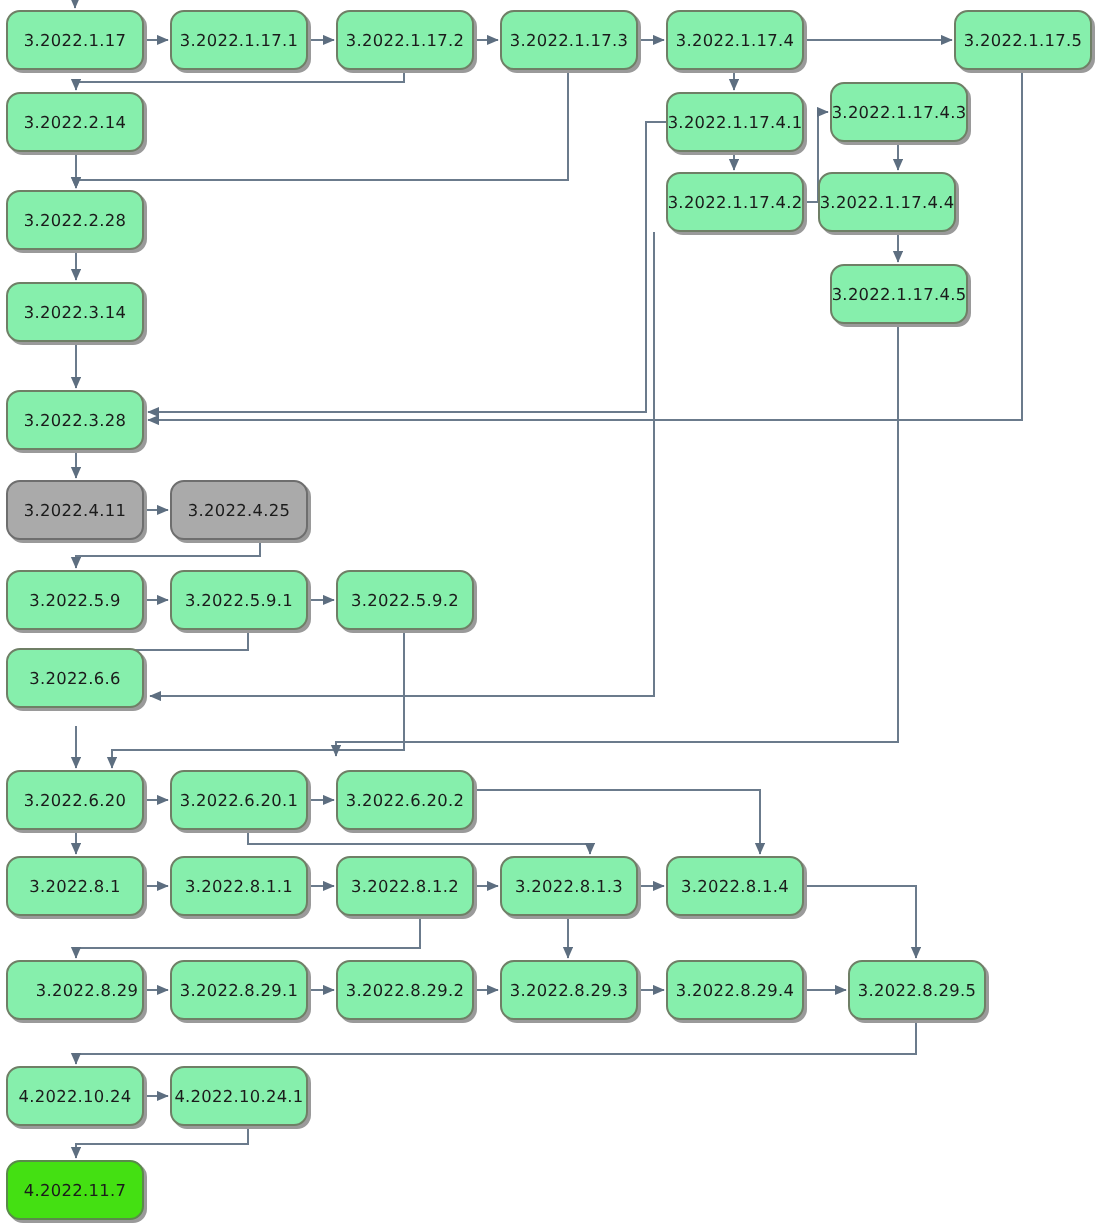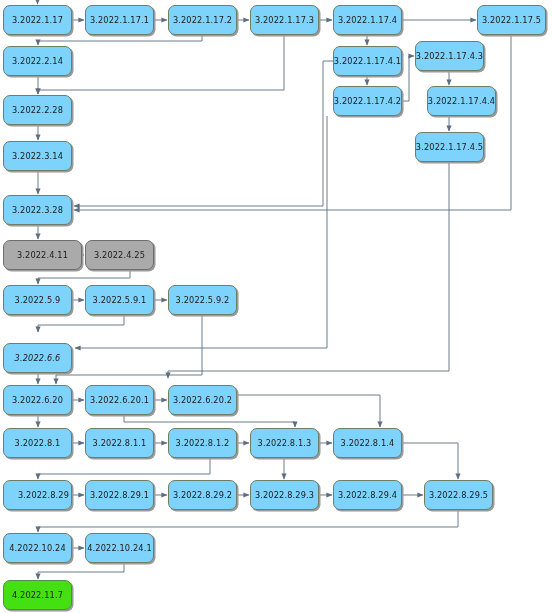--- a/index.html
+++ b/index.html
@@ -10,21 +10,21 @@
     overflow:hidden;
     position:relative;
   }
   #diagram{position:absolute;left:0;top:0;width:552px;height:613px;}
   #edge-layer{position:absolute;left:0;top:0;width:552px;height:613px;}
   .node{
     position:absolute;
     box-sizing:border-box;
     border:1px solid #6f7f66;
     border-radius:7px;
-    background:#7dd3fc;
+    background:#86efac;
     box-shadow:1.5px 1.5px 0 0 #9a9a9a;
     display:flex;align-items:center;justify-content:center;
     font-size:8.2px;
     color:#1b1b1b;
     letter-spacing:.15px;
     white-space:nowrap;
     user-select:none;
   }
   .node.gray{background:#aaaaaa;border-color:#6e6e6e;}
   .node.bright{background:#44e012;border-color:#5a8a4a;}
@@ -146,48 +146,48 @@
     </div>
     <div id="" class="node" style="display: flex; left: 415px; top: 41px; width: 69px; height: 30px;">
       <span>3.2022.1.17.4.3</span>
     </div>
     <div id="" class="node" style="display: flex; left: 3px; top: 95px; width: 69px; height: 30px;">
       <span>3.2022.2.28</span>
     </div>
     <div id="" class="node" style="display: flex; left: 333px; top: 86px; width: 69px; height: 30px;">
       <span>3.2022.1.17.4.2</span>
     </div>
-    <div id="" class="node" style="display: flex; left: 427px; top: 86px; width: 69px; height: 30px; justify-content: center;">
+    <div id="" class="node" style="display: flex; left: 409px; top: 86px; width: 69px; height: 30px; justify-content: center;">
       <span>3.2022.1.17.4.4</span>
     </div>
     <div id="" class="node" style="display: flex; left: 3px; top: 141px; width: 69px; height: 30px;">
       <span>3.2022.3.14</span>
     </div>
     <div id="" class="node" style="display: flex; left: 415px; top: 132px; width: 69px; height: 30px;">
       <span>3.2022.1.17.4.5</span>
     </div>
     <div id="" class="node" style="display: flex; left: 3px; top: 195px; width: 69px; height: 30px;">
       <span>3.2022.3.28</span>
     </div>
-    <div id="" class="node gray" style="display: flex; left: 3px; top: 240px; width: 79px; height: 30px;">
+    <div id="" class="node gray" style="display: flex; left: 3px; top: 240px; width: 69px; height: 30px;">
       <span>3.2022.4.11</span>
     </div>
     <div id="" class="node gray" style="display: flex; left: 85px; top: 240px; width: 69px; height: 30px;">
       <span>3.2022.4.25</span>
     </div>
     <div id="" class="node" style="display: flex; left: 3px; top: 285px; width: 69px; height: 30px;">
       <span>3.2022.5.9</span>
     </div>
     <div id="" class="node" style="display: flex; left: 85px; top: 285px; width: 69px; height: 30px;">
       <span>3.2022.5.9.1</span>
     </div>
     <div id="" class="node" style="display: flex; left: 168px; top: 285px; width: 69px; height: 30px;">
       <span>3.2022.5.9.2</span>
     </div>
-    <div id="" class="node" style="display: flex; left: 3px; top: 343px; width: 69px; height: 30px; font-style: italic;">
+    <div id="" class="node" style="display: flex; left: 3px; top: 324px; width: 69px; height: 30px;">
       <span>3.2022.6.6</span>
     </div>
     <div id="" class="node" style="display: flex; left: 3px; top: 385px; width: 69px; height: 30px;">
       <span>3.2022.6.20</span>
     </div>
     <div id="" class="node" style="display: flex; left: 85px; top: 385px; width: 69px; height: 30px;">
       <span>3.2022.6.20.1</span>
     </div>
     <div id="" class="node" style="display: flex; left: 168px; top: 385px; width: 69px; height: 30px;">
       <span>3.2022.6.20.2</span>

